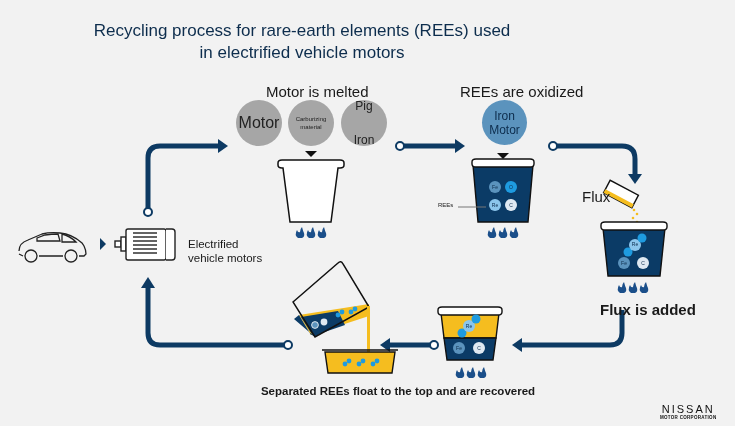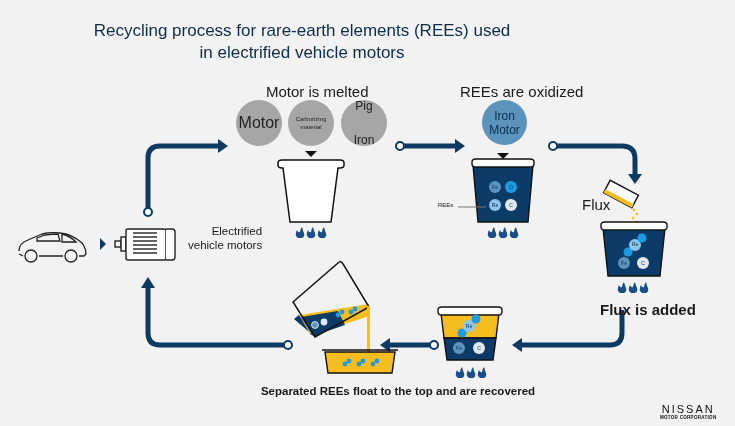--- a/index.html
+++ b/index.html
@@ -163,21 +163,21 @@
     <circle cx="642" cy="238" r="4.5" fill="#1e9be0"></circle>
   </g>
 
   <g>
     <circle cx="462" cy="333" r="4.5" fill="#1e9be0"></circle>
     <circle cx="469" cy="326" r="6" fill="#8cc6ec"></circle>
     <circle cx="476" cy="319" r="4.5" fill="#1e9be0"></circle>
   </g>
 </svg>
 
-<div class="abs lbl" style="left:188px; top:224px; text-align:right; line-height:14px; font-size:11.5px;">
+<div class="abs lbl" style="left:188px; top:237px; text-align:left; line-height:14px; font-size:11.5px;">
   <div>Electrified</div>
   <div>vehicle motors</div>
 </div>
 
 <div class="abs lbl" style="left:266px; top:83px; width:90px;">Motor is melted</div>
 <div class="abs circle gray" style="left:236px; top:100px; width:46px; height:46px; font-size:16px;text-align:right;">
   <span>Motor</span>
 </div>
 <div class="abs circle gray" style="left:288px; top:100px; width:46px; height:46px; font-size:6px; line-height:8px; flex-direction:column;">
   <span>Carburizing</span>
@@ -193,21 +193,21 @@
   <span>Iron</span>
   <span>Motor</span>
 </div>
 <div class="abs lbl" style="left:438px; top:202px; font-size:6px;">REEs</div>
 
 <div class="abs circle" style="left:489px; top:181px; width:12px; height:12px; background:#5b93bd; font-size:5px; color:#0d2d4d;">Fe</div>
 <div class="abs circle" style="left:505px; top:181px; width:12px; height:12px; background:#1e9be0; font-size:5px; color:#0d2d4d;">O</div>
 <div class="abs circle" style="left:489px; top:199px; width:12px; height:12px; background:#8cc6ec; font-size:5px; color:#0d2d4d;">Re</div>
 <div class="abs circle" style="left:505px; top:199px; width:12px; height:12px; background:#dfe9f2; font-size:5px; color:#0d2d4d;">C</div>
 
-<div class="abs lbl" style="left:582px; top:196px;">Flux</div>
+<div class="abs lbl" style="left:582px; top:188px;">Flux</div>
 <div class="abs lbl" style="left:600px; top:301px; width:70px;font-weight:bold;">Flux is added</div>
 <div class="abs circle" style="left:630px; top:239px; width:10px; height:10px; background:transparent; font-size:5px; color:#0d2d4d;">Re</div>
 <div class="abs circle" style="left:618px; top:257px; width:12px; height:12px; background:#5b93bd; font-size:5px; color:#0d2d4d;">Fe</div>
 <div class="abs circle" style="left:637px; top:257px; width:12px; height:12px; background:#dfe9f2; font-size:5px; color:#0d2d4d;">C</div>
 
 <div class="abs circle" style="left:464px; top:321px; width:10px; height:10px; background:transparent; font-size:5px; color:#0d2d4d;">Re</div>
 <div class="abs circle" style="left:453px; top:342px; width:12px; height:12px; background:#5b93bd; font-size:5px; color:#0d2d4d;">Fe</div>
 <div class="abs circle" style="left:473px; top:342px; width:12px; height:12px; background:#dfe9f2; font-size:5px; color:#0d2d4d;">C</div>
 
 <div class="abs lbl" style="left:240px; top:385px; width:316px; font-size:11.5px;font-weight:bold;">Separated REEs float to the top and are recovered</div>

